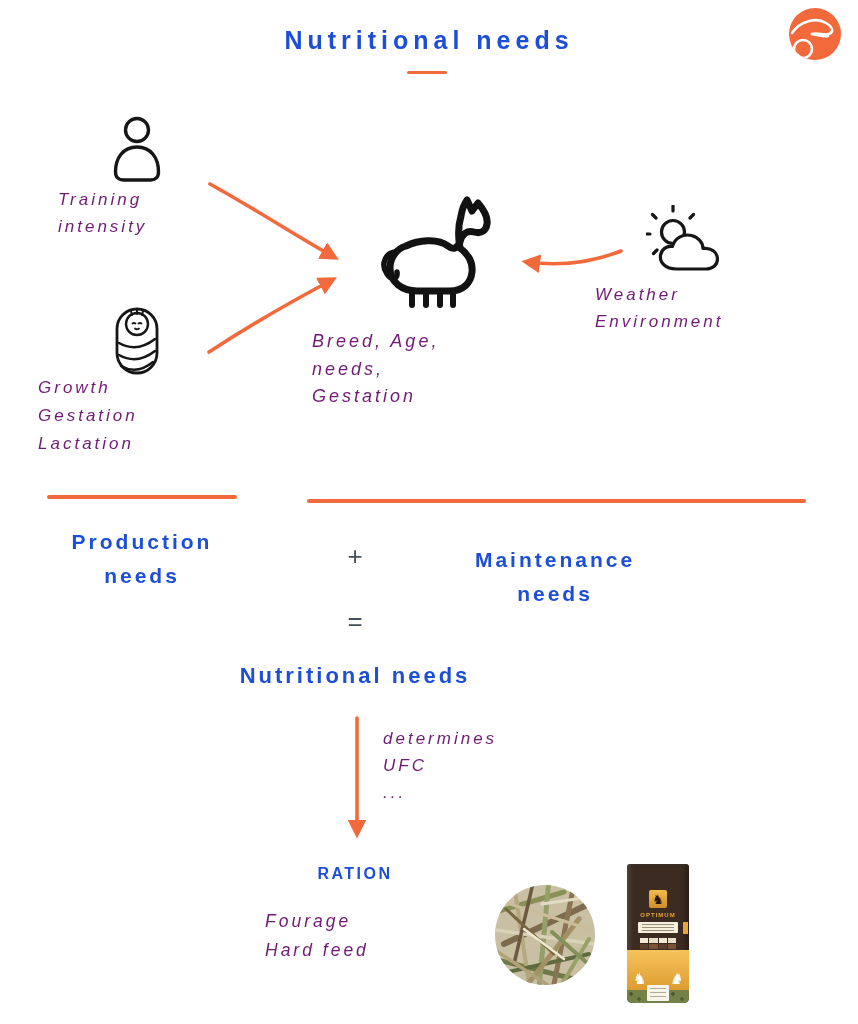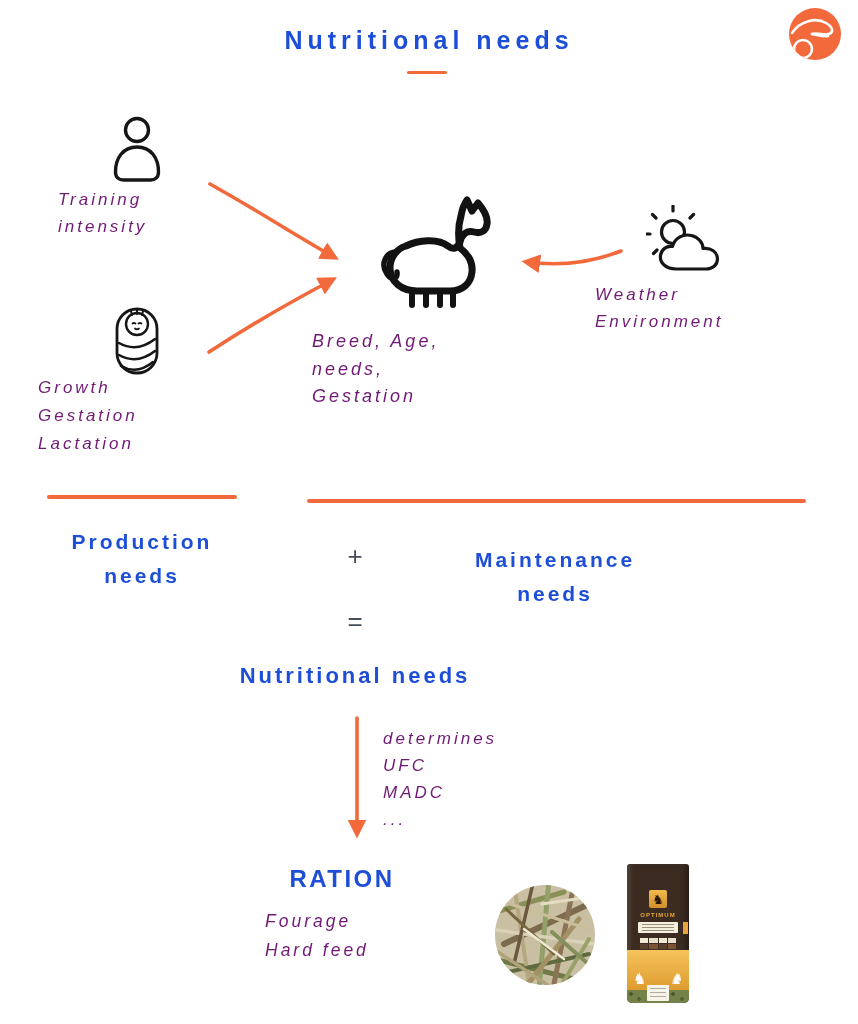--- a/index.html
+++ b/index.html
@@ -174,25 +174,24 @@
   <div class="abs heading" style="left:425px; top:527px; width:260px; font-size:21px; line-height:34px;margin-top:16px;">
     <div>Maintenance</div>
     <div>needs</div>
   </div>
   <div class="op" style="left:330px; top:606px;">=</div>
   <div class="abs heading" style="left:180px; top:663px; width:350px; font-size:22px;">Nutritional needs</div>
 
   <div class="abs lbl" style="left:383px; top:725px; width:145px;">
     <div>determines</div>
     <div>UFC</div>
-    <div>MADC</div>
     <div>...</div>
   </div>
 
-  <div class="abs heading" style="left:242px; top:865px; width:200px; font-size:24px; letter-spacing:2.5px;">RATION</div>
+  <div class="abs heading" style="left:255px; top:865px; width:200px; font-size:16px; letter-spacing:2.5px;">RATION</div>
   <div class="abs lbl" style="left:265px; top:907px; width:180px; line-height:29px; font-size:17.5px;">
     <div>Fourage</div>
     <div>Hard feed</div>
   </div>
 
   <span class="abs" style="left:494px; top:884px;">
     <svg width="102" height="102" viewBox="0 0 102 102">
       <defs>
           <clipPath id="hayclip">
             <circle cx="51" cy="51" r="50"></circle>

